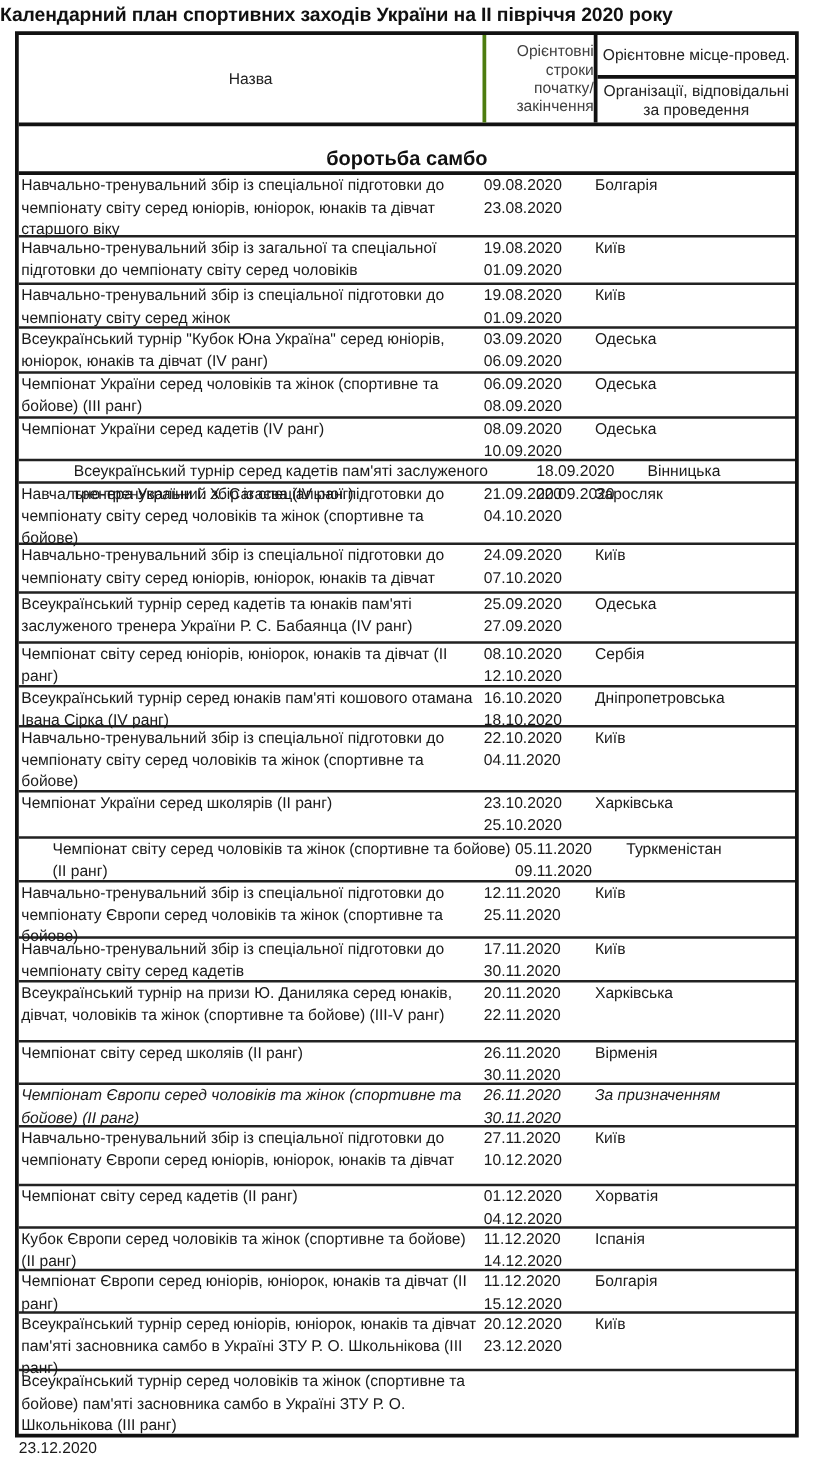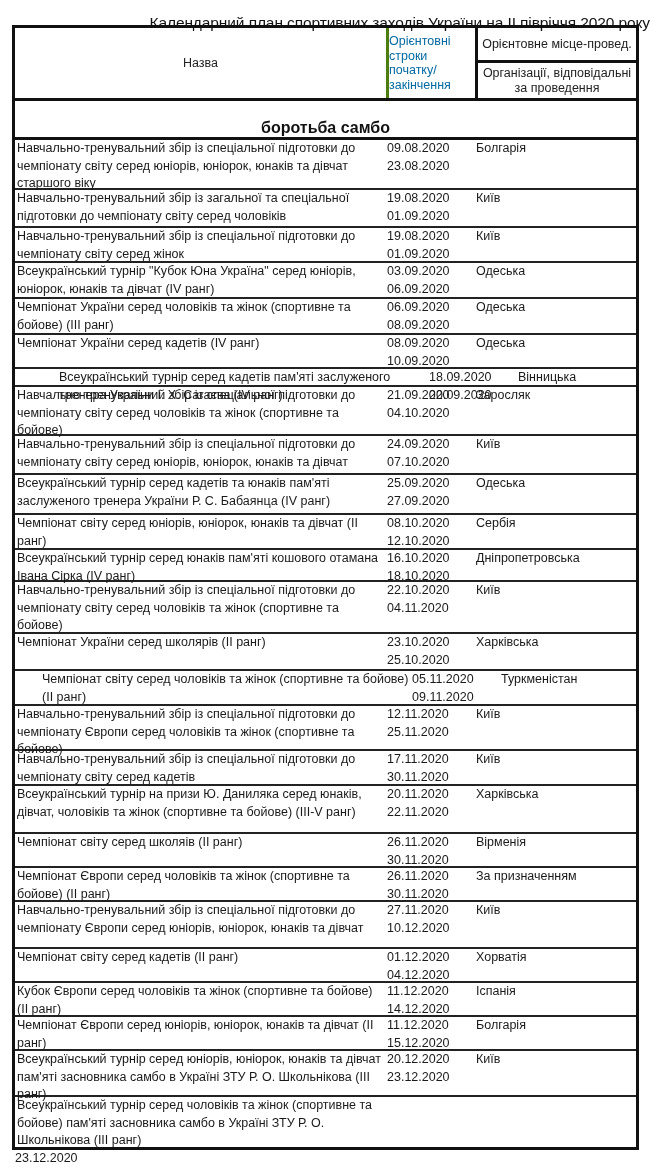--- a/index.html
+++ b/index.html
@@ -1,26 +1,26 @@
 <!DOCTYPE html>
 <html><head>
 <meta charset="utf-8">
 <style>
   html, body { margin: 0; padding: 0; background: #ffffff; }
   body { width: 650px; height: 1169px; position: relative; overflow: hidden;
          font-family: "Liberation Sans", sans-serif; color: #111; }
-  .title { position: absolute; left: 0; top: 14px; width: 650px; text-align: right;
-           font-weight: normal; font-size: 15.5px; letter-spacing: -0.1px; color: #111; }
+  .title { position: absolute; left: 0; top: 4px; width: 650px; text-align: left;
+           font-weight: bold; font-size: 15.5px; letter-spacing: -0.1px; color: #111; }
   .sheet { position: absolute; left: 12px; top: 25px; width: 627px; border: 3px solid #111;
            box-sizing: border-box; }
   .hdr { display: flex; height: 70px; border-bottom: 3px solid #111; }
   .hdr .c-name { width: 371px; border-right: 3px solid #4d7c0f; display: flex; align-items: center;
                  justify-content: center; font-size: 12.5px; color: #222; }
   .hdr .c-date { width: 86px; border-right: 3px solid #111; display: flex; align-items: center;
-                 justify-content: center; text-align: left; font-size: 12.5px; color: #0369a1; line-height: 14.5px; }
+                 justify-content: center; text-align: right; font-size: 12.5px; color: #404040; line-height: 14.5px; }
   .hdr .c-place { flex: 1; display: flex; flex-direction: column; }
   .hdr .c-place .top { height: 32px; border-bottom: 3px solid #111; display: flex; align-items: center;
                        justify-content: center; font-size: 12.5px; color: #222; }
   .hdr .c-place .bot { flex: 1; display: flex; align-items: center; justify-content: center; text-align: center;
                        font-size: 12.5px; color: #222; line-height: 14.5px; }
   .section { height: 36px; border-bottom: 3px solid #111; display: flex; align-items: flex-end;
              justify-content: center; font-weight: bold; font-size: 16px; padding-bottom: 0px; }
   .row { display: flex; border-bottom: 2px solid #222; box-sizing: border-box; font-size: 12.5px;
          line-height: 17.5px; color: #1a1a1a; }
   .row:last-child { border-bottom: none; flex-direction: column; }
@@ -189,21 +189,21 @@
         <div class="p">Харківська</div>
       </div>
       <div class="row" style="height: 34px;">
         <div class="n">Чемпіонат світу серед школяів  (II ранг)</div>
         <div class="d">
           <div>26.11.2020</div>
           <div>30.11.2020</div>
         </div>
         <div class="p">Вірменія</div>
       </div>
-      <div class="row" style="height: 34px;">
+      <div class="row" style="height: 34px; font-style: italic;">
         <div class="n">Чемпіонат Європи серед чоловіків та жінок (спортивне та бойове) (II ранг)</div>
         <div class="d">
           <div>26.11.2020</div>
           <div>30.11.2020</div>
         </div>
         <div class="p">За призначенням</div>
       </div>
       <div class="row" style="height: 47px;">
         <div class="n">Навчально-тренувальний збір із спеціальної підготовки до чемпіонату Європи серед юніорів, юніорок, юнаків та дівчат</div>
         <div class="d">

